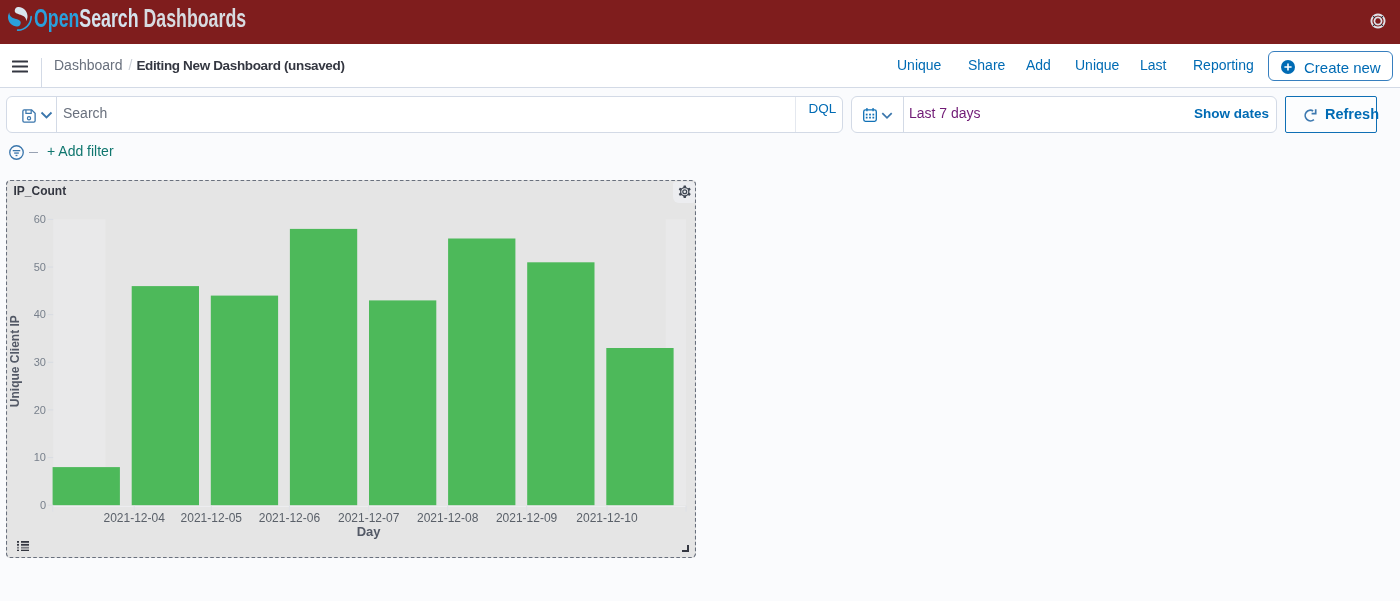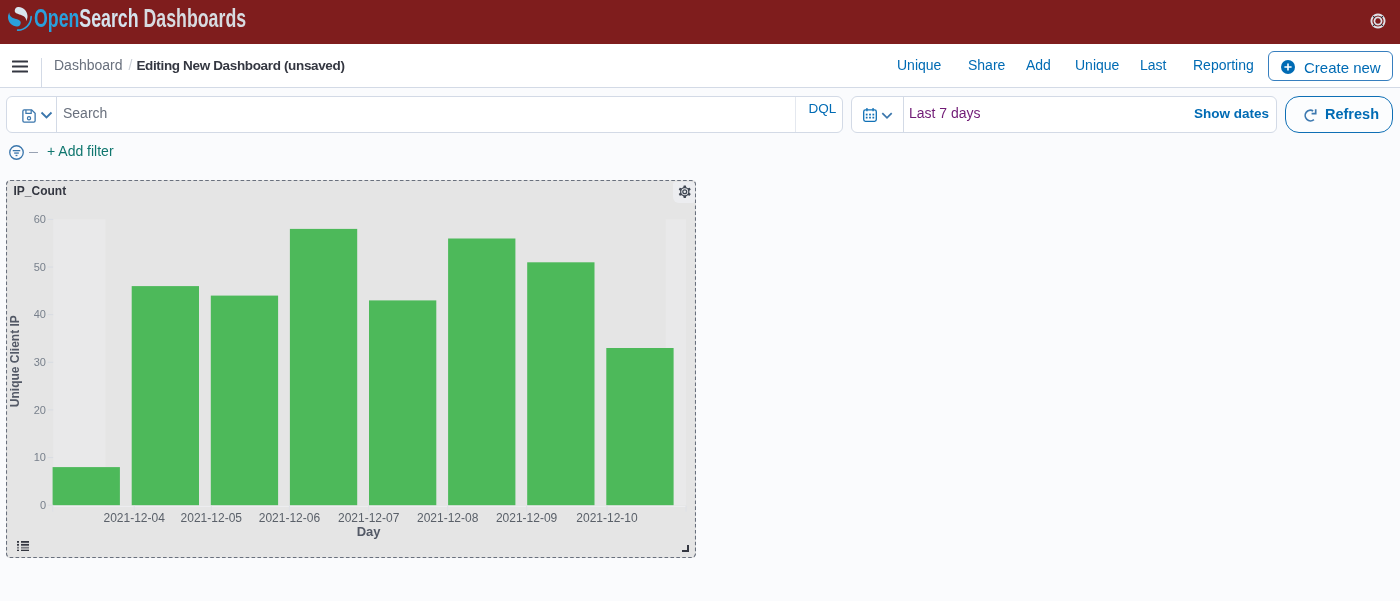--- a/index.html
+++ b/index.html
@@ -25,21 +25,21 @@
   #qb-divider { position:absolute; left:49px; top:0; width:1px; height:35px; background:#D3DAE6; }
   #dql-sep { position:absolute; left:788px; top:0; width:1px; height:35px; background:#E4E8EF; }
   #qb-search { position:absolute; left:56px; top:8px; font-size:14px; color:#69707D; }
   #dql { position:absolute; left:801.5px; top:4px; font-size:13.5px; font-weight:500; color:#006BB4; }
 
   #datebox { position:absolute; left:851px; top:96px; width:426px; height:37px; background:#fff; border:1px solid #D3DAE6; border-radius:6px; }
   #db-divider { position:absolute; left:51px; top:0; width:1px; height:35px; background:#D3DAE6; }
   #last7 { position:absolute; left:57px; top:8px; font-size:14px; color:#701a75; }
   #showdates { position:absolute; right:7px; top:9px; font-size:13.5px; font-weight:600; color:#006BB4; }
 
-  #refreshbtn { position:absolute; left:1285px; top:96px; width:108px; height:37px; background:#FCFDFE; border:1.4px solid #0F6FB5; border-radius:14px; }
+  #refreshbtn { position:absolute; left:1285px; top:96px; width:92px; height:37px; background:#FCFDFE; border:1.4px solid #0F6FB5; border-radius:2px; }
   #refreshbtn span { position:absolute; left:39px; top:9px; font-size:14.5px; font-weight:600; color:#006BB4; }
 
   
   #filterdash { position:absolute; left:29px; top:151.5px; width:9px; height:1.6px; background:#98A2B3; }
   #addfilter { position:absolute; left:47px; top:143px; font-size:14px; font-weight:500; color:#0f766e; }
 
   
   #panel { position:absolute; left:6px; top:180px; width:690px; height:378px; background:#e5e5e5; border-radius:4px; }
   #panel-border { position:absolute; left:0; top:0; width:690px; height:378px; }
   #ptitle { position:absolute; left:7.5px; top:3.5px; font-size:12px; font-weight:bold; color:#343741; }

